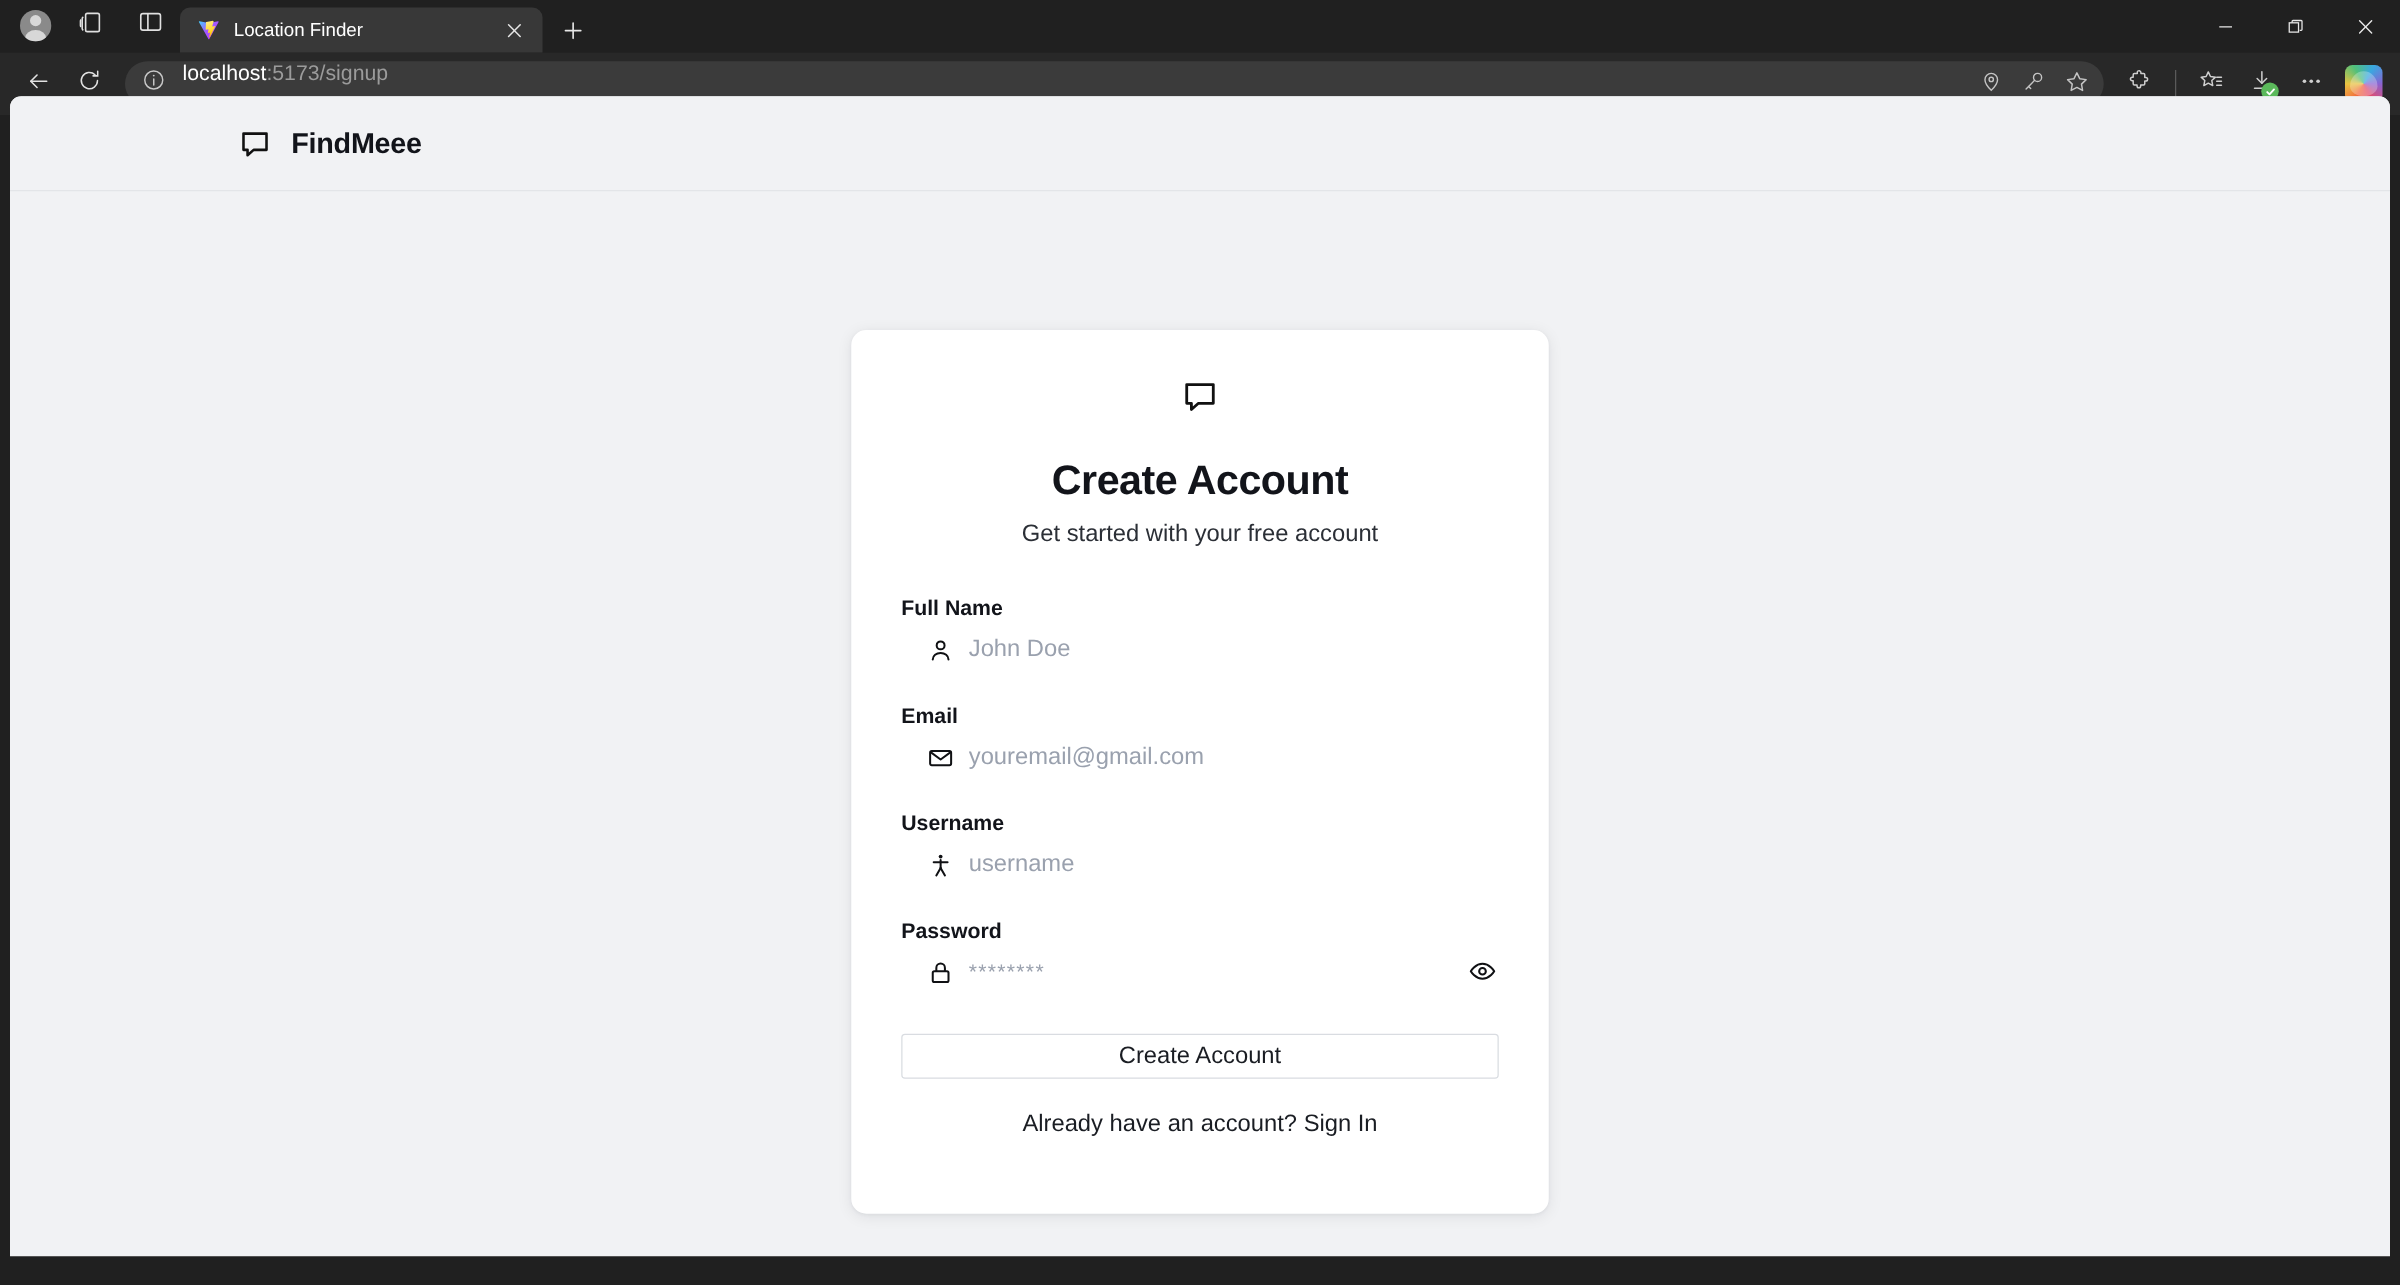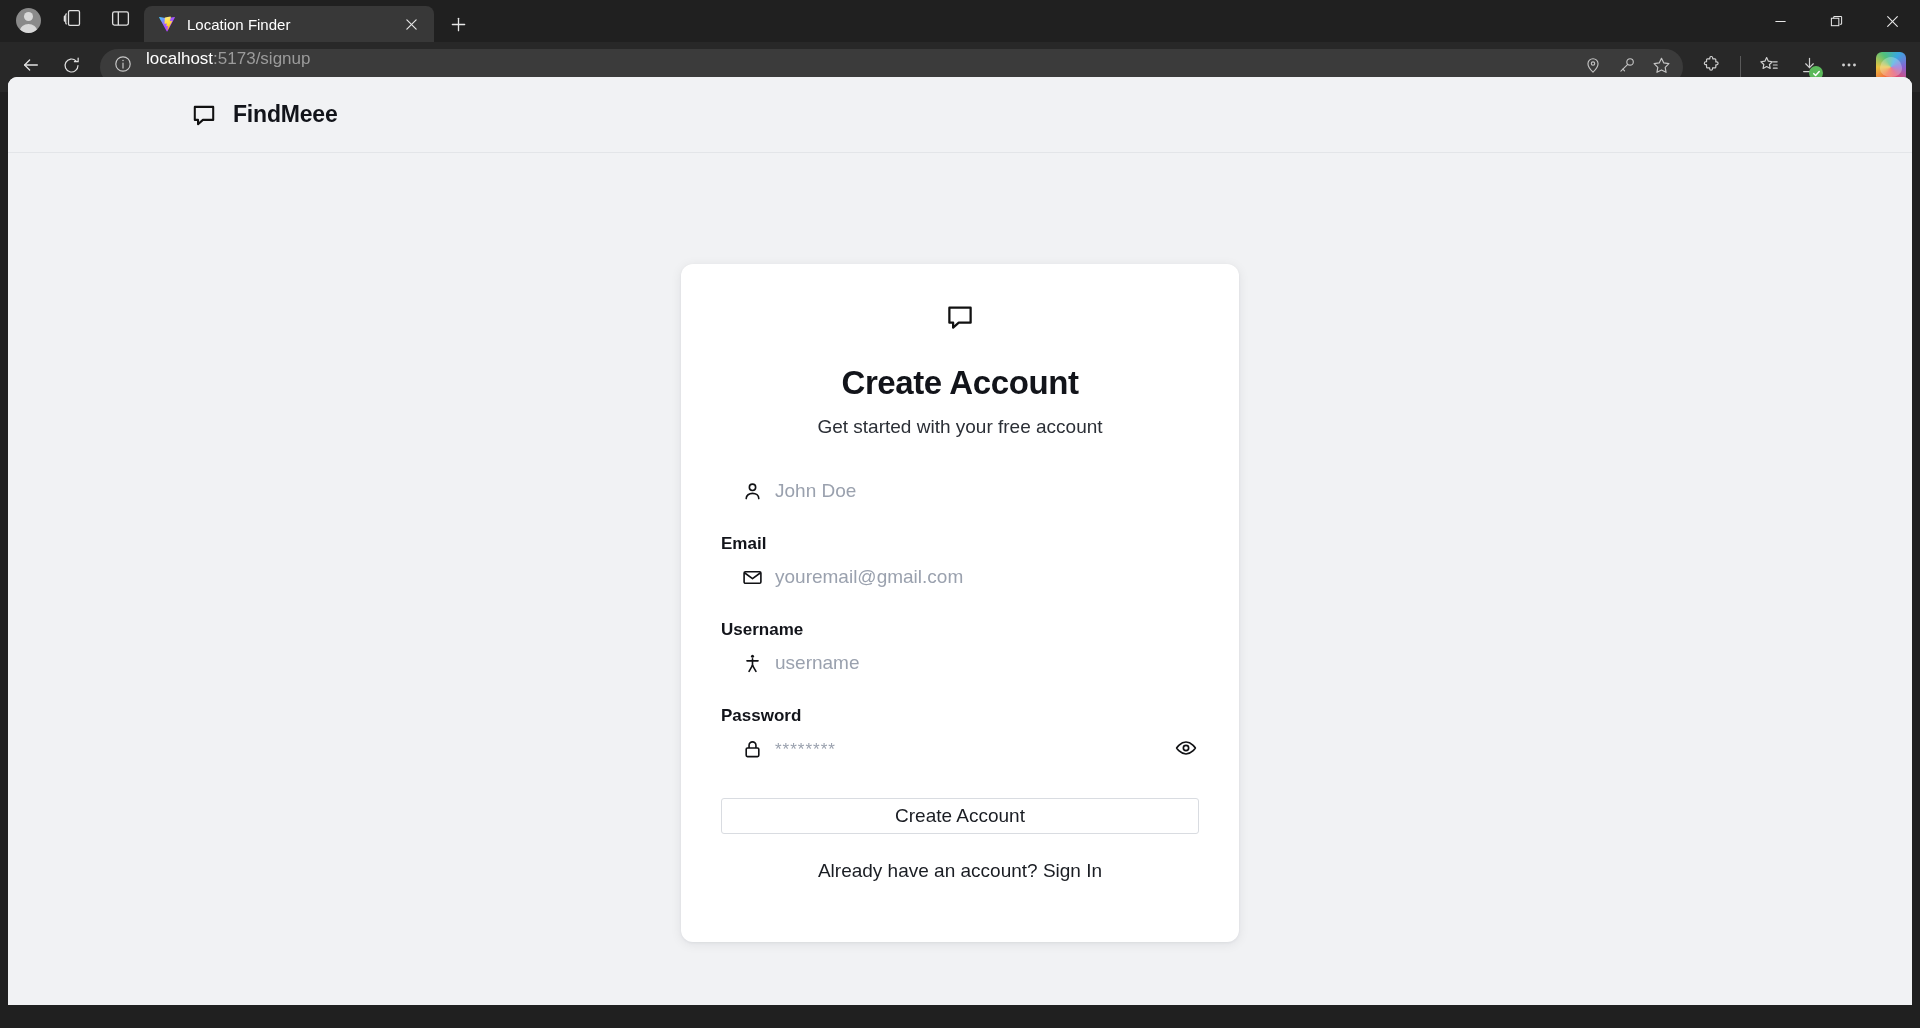--- a/index.html
+++ b/index.html
@@ -369,20 +369,21 @@
               <path d="M20.5 4.5H3.5v12h3v4l4.5-4h9.5z"></path>
             </svg>
           </span>
         </div>
 
         <div class="card-title">Create Account</div>
         <div class="card-sub">Get started with your free account</div>
 
         
         <div class="field">
+          <label class="field-label">Full Name</label>
           <div class="field-row">
             <span class="field-icon">
               <svg width="21" height="21" viewBox="0 0 22 22" fill="none" stroke="currentColor" stroke-width="1.7" stroke-linecap="round">
                 <circle cx="11" cy="6.6" r="3.3"></circle>
                 <path d="M4.4 18.4c0-3.3 3-5.5 6.6-5.5s6.6 2.2 6.6 5.5"></path>
               </svg>
             </span>
             <input class="field-input" type="text" value="" placeholder="John Doe" style="">
           </div>
         </div>

